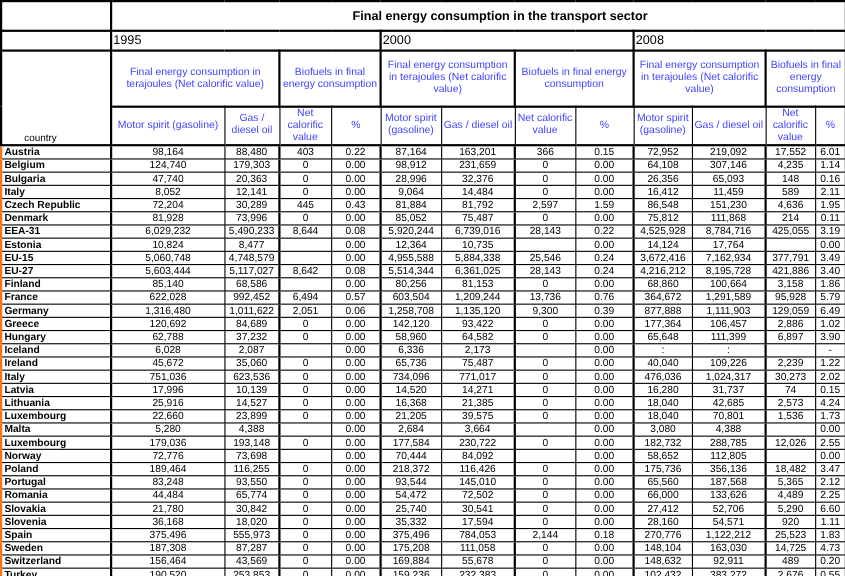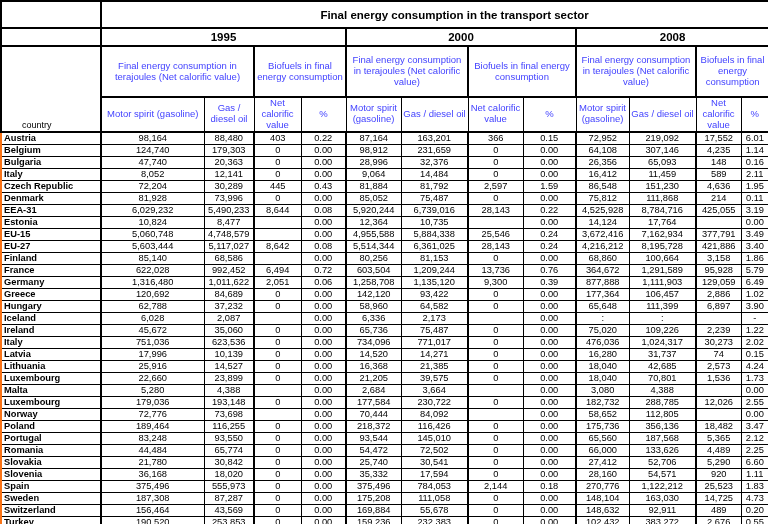--- a/index.html
+++ b/index.html
@@ -25,21 +25,21 @@
   tr.r-group  { height: 51px; }
   tr.r-cols   { height: 27px; }
   tr.r-title td, tr.r-year td { border: 2px solid #000; }
   tr.r-group td { border: 2px solid #000; }
   tr.r-cols td { border: 1px solid #000; border-bottom: 2px solid #000; }
 
   td.title-cell {
     font-size: 11.5px; font-weight: bold; text-align: center; vertical-align: middle; padding-left: 40px;
   }
   td.year-cell {
-    font-size: 11.5px; font-weight: bold; text-align: center; vertical-align: middle;
+    font-size: 11.5px; font-weight: normal; text-align: left; vertical-align: middle;
   }
   td.group-cell, td.colhead-cell {
     color: #4343ff;
     font-size: 9.5px; text-align: center; vertical-align: middle;
     white-space: normal; line-height: 1.15;
   }
   td.corner-cell { border: 2px solid #000; }
   td.country-head {
     border: 2px solid #000;
     font-size: 9px; vertical-align: bottom; text-align: left;
@@ -276,21 +276,21 @@
         <td class="num gstart">68,860</td>
         <td class="num">100,664</td>
         <td class="num gstart">3,158</td>
         <td class="num">1.86</td>
       </tr>
       <tr>
         <td class="country">France</td>
         <td class="num gstart">622,028</td>
         <td class="num">992,452</td>
         <td class="num gstart">6,494</td>
-        <td class="num">0.72</td>
+        <td class="num">0.57</td>
         <td class="num gstart">603,504</td>
         <td class="num">1,209,244</td>
         <td class="num gstart">13,736</td>
         <td class="num">0.76</td>
         <td class="num gstart">364,672</td>
         <td class="num">1,291,589</td>
         <td class="num gstart">95,928</td>
         <td class="num">5.79</td>
       </tr>
       <tr>
@@ -356,21 +356,21 @@
       <tr>
         <td class="country">Ireland</td>
         <td class="num gstart">45,672</td>
         <td class="num">35,060</td>
         <td class="num gstart">0</td>
         <td class="num">0.00</td>
         <td class="num gstart">65,736</td>
         <td class="num">75,487</td>
         <td class="num gstart">0</td>
         <td class="num">0.00</td>
-        <td class="num gstart">75,020</td>
+        <td class="num gstart">40,040</td>
         <td class="num">109,226</td>
         <td class="num gstart">2,239</td>
         <td class="num">1.22</td>
       </tr>
       <tr>
         <td class="country">Italy</td>
         <td class="num gstart">751,036</td>
         <td class="num">623,536</td>
         <td class="num gstart">0</td>
         <td class="num">0.00</td>

